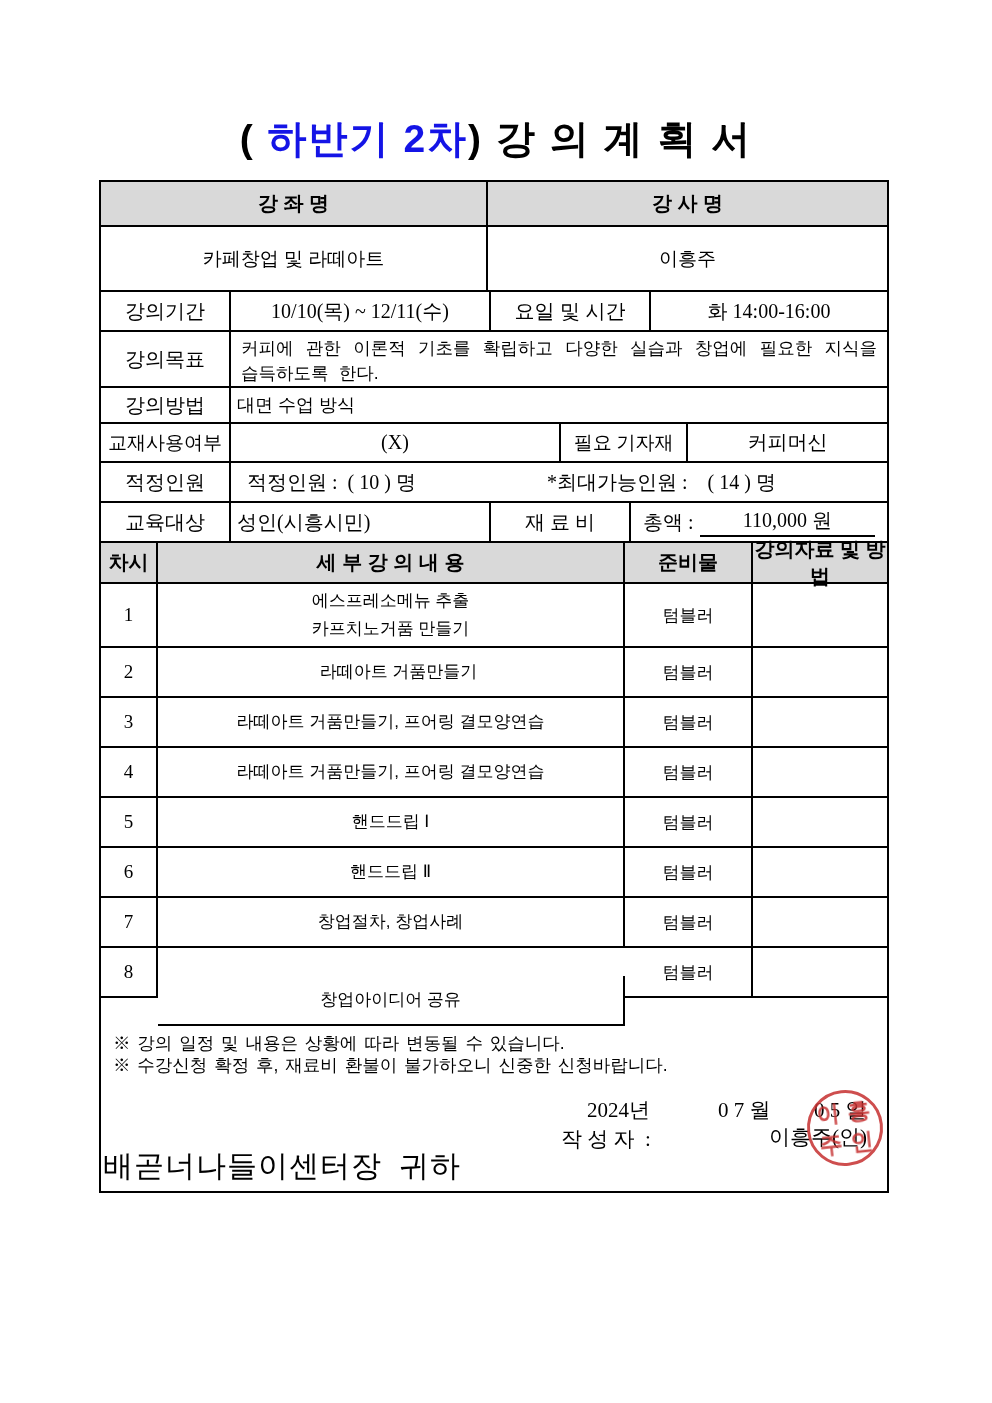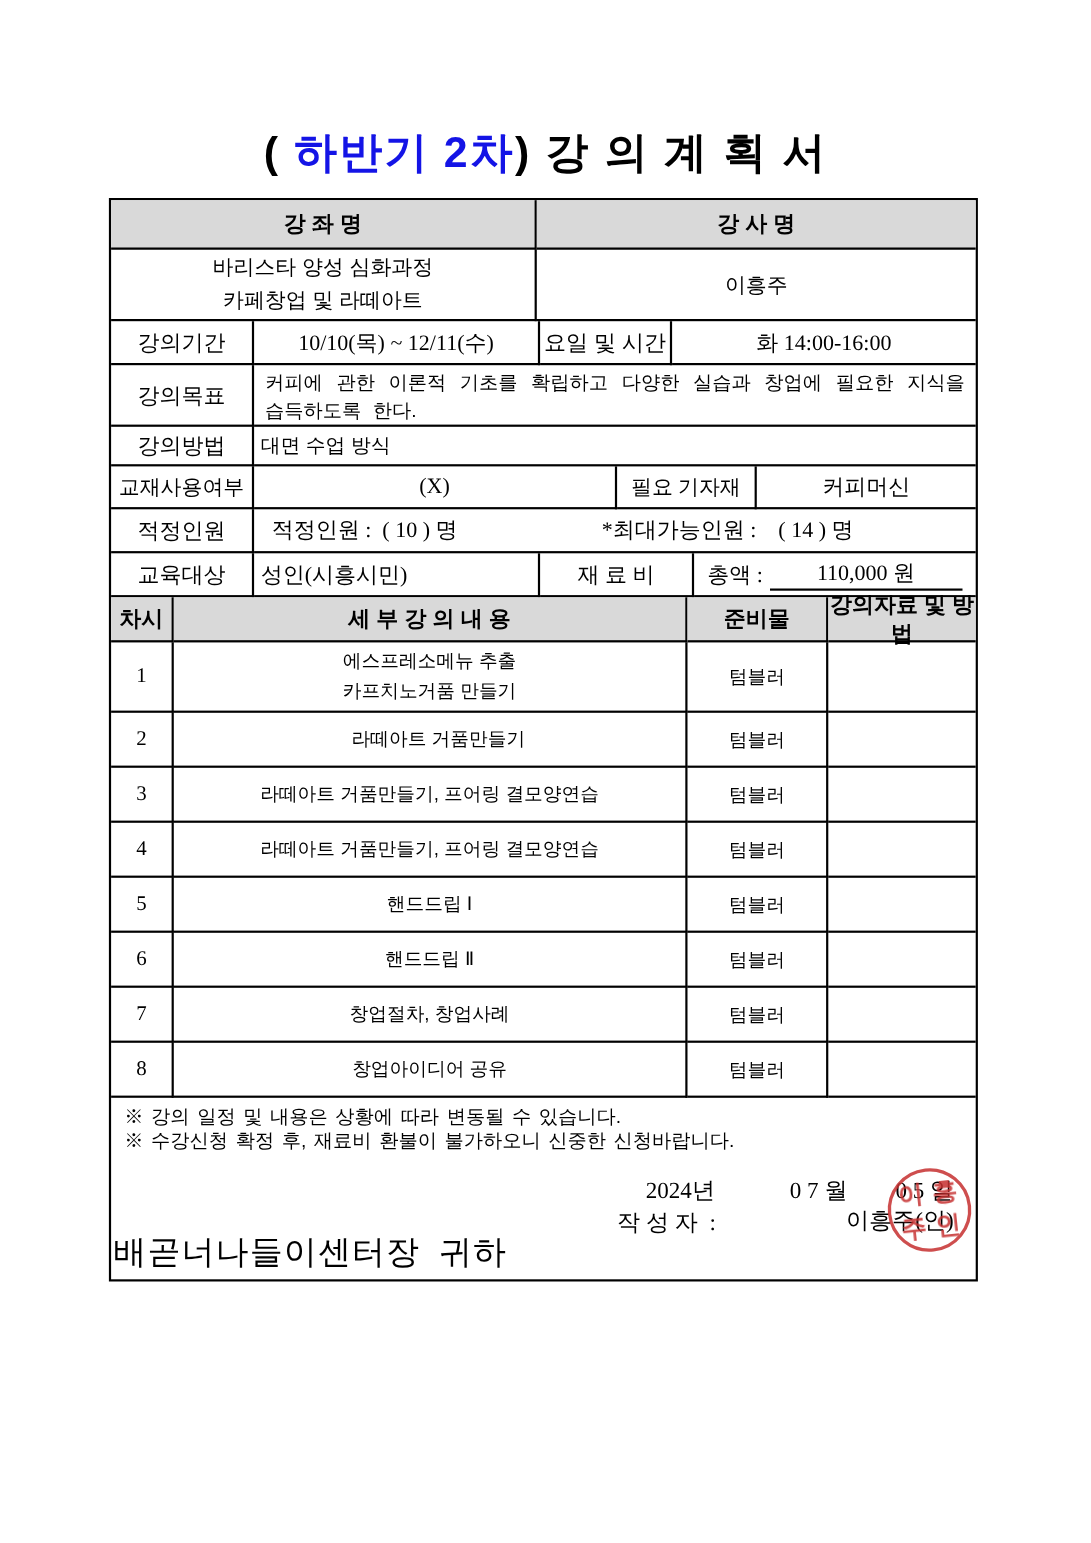--- a/index.html
+++ b/index.html
@@ -81,31 +81,30 @@
   <div class="doc">
 
     <div class="row">
       <div class="c gray h45" style="width:387px">강 좌 명</div>
       <div class="c gray h45 last">강 사 명</div>
     </div>
 
     <div class="row">
       <div class="c h65 lines" style="width:387px;font-size:19px">
         <div>
-          <div>바리스타 양성 심화과정</div>
           <div>카페창업 및 라떼아트</div>
         </div>
       </div>
       <div class="c h65 last" style="font-size:19px">이흥주</div>
     </div>
 
     <div class="row">
       <div class="c h40" style="width:130px">강의기간</div>
       <div class="c h40 serif" style="width:260px">10/10(목) ~ 12/11(수)</div>
-      <div class="c h40" style="width:120px">요일 및 시간</div>
+      <div class="c h40" style="width:160px">요일 및 시간</div>
       <div class="c h40 serif last">화 14:00-16:00</div>
     </div>
 
     <div class="row">
       <div class="c h56" style="width:130px">강의목표</div>
       <div class="c h56 last goal-cell">커피에 관한 이론적 기초를 확립하고 다양한 실습과 창업에 필요한 지식을 습득하도록 한다.</div>
     </div>
 
     <div class="row">
       <div class="c h36" style="width:130px">강의방법</div>
@@ -211,21 +210,21 @@
           <div class="c h50 sess-content" style="width: 467px;">
             <div>
               <div>창업절차, 창업사례</div>
             </div>
           </div>
           <div class="c h50 small" style="width: 128px;">텀블러</div>
           <div class="c h50 small last"></div>
         </div>
         <div class="row">
           <div class="c h50 serif" style="width: 57px; font-size: 19px;">8</div>
-          <div class="c h50 sess-content" style="width: 467px;">
+          <div class="c h50 sess-content" style="width: 467px; margin-top: 28px;">
             <div>
               <div>창업아이디어 공유</div>
             </div>
           </div>
           <div class="c h50 small" style="width: 128px;">텀블러</div>
           <div class="c h50 small last"></div>
         </div>
       </div>
 
     <div class="row">

